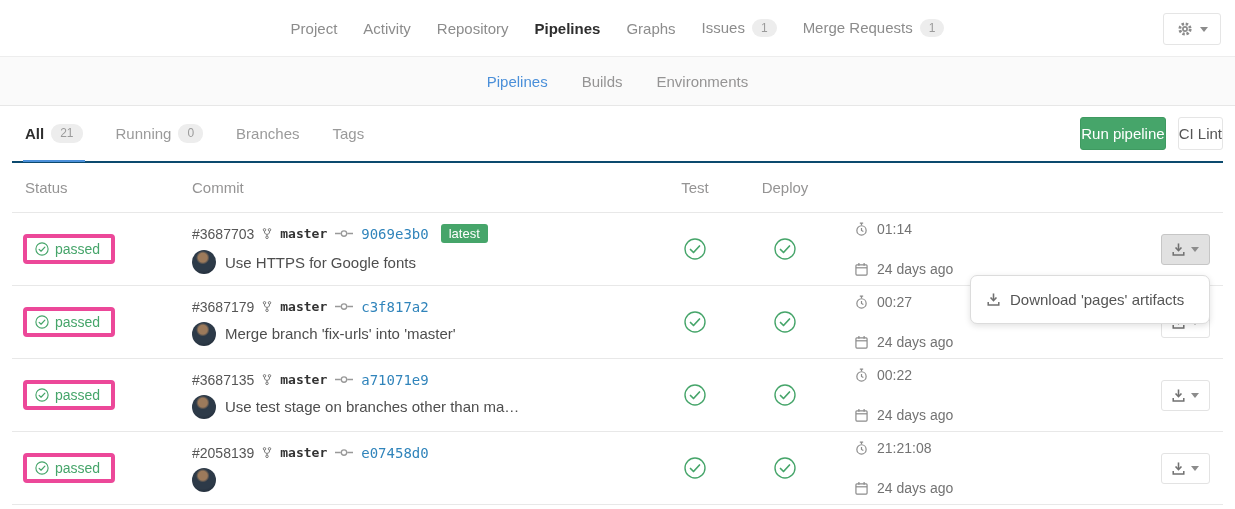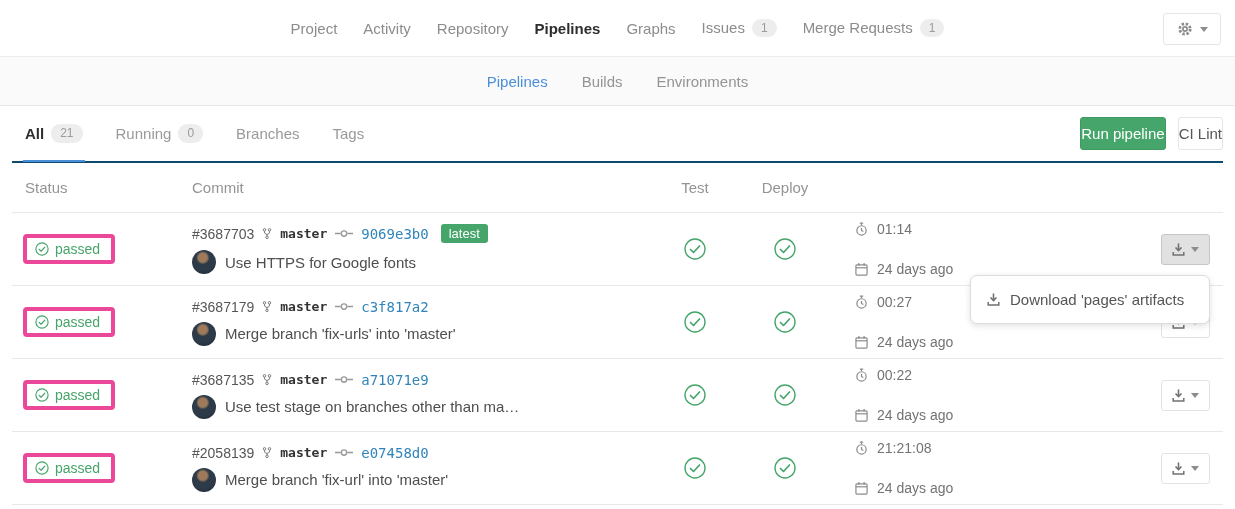--- a/index.html
+++ b/index.html
@@ -626,21 +626,20 @@
           <svg width="18" height="9" viewBox="0 0 20 10">
             <circle cx="10" cy="5" r="3" fill="none" stroke="#999" stroke-width="1.5"></circle>
             <path d="M0 5h6.4M13.6 5H20" stroke="#999" stroke-width="1.5"></path>
           </svg>
         </span>
         <span class="commit-sha">e07458d0</span>
 
       </div>
       <div class="commit-line2">
         <span class="avatar"></span>
-        <span class="commit-message">Merge branch 'fix-url' into 'master'</span>
       </div>
     </div>
 
     <div class="cell-stage">
       <span>
         <svg width="22" height="22" viewBox="0 0 22 22">
           <circle cx="11" cy="11" r="10" fill="none" stroke="#46a56a" stroke-width="1.4"></circle>
           <path d="M6.5 11.5l3 3 6-6.5" fill="none" stroke="#46a56a" stroke-width="1.7" stroke-linecap="round" stroke-linejoin="round"></path>
         </svg>
       </span>

